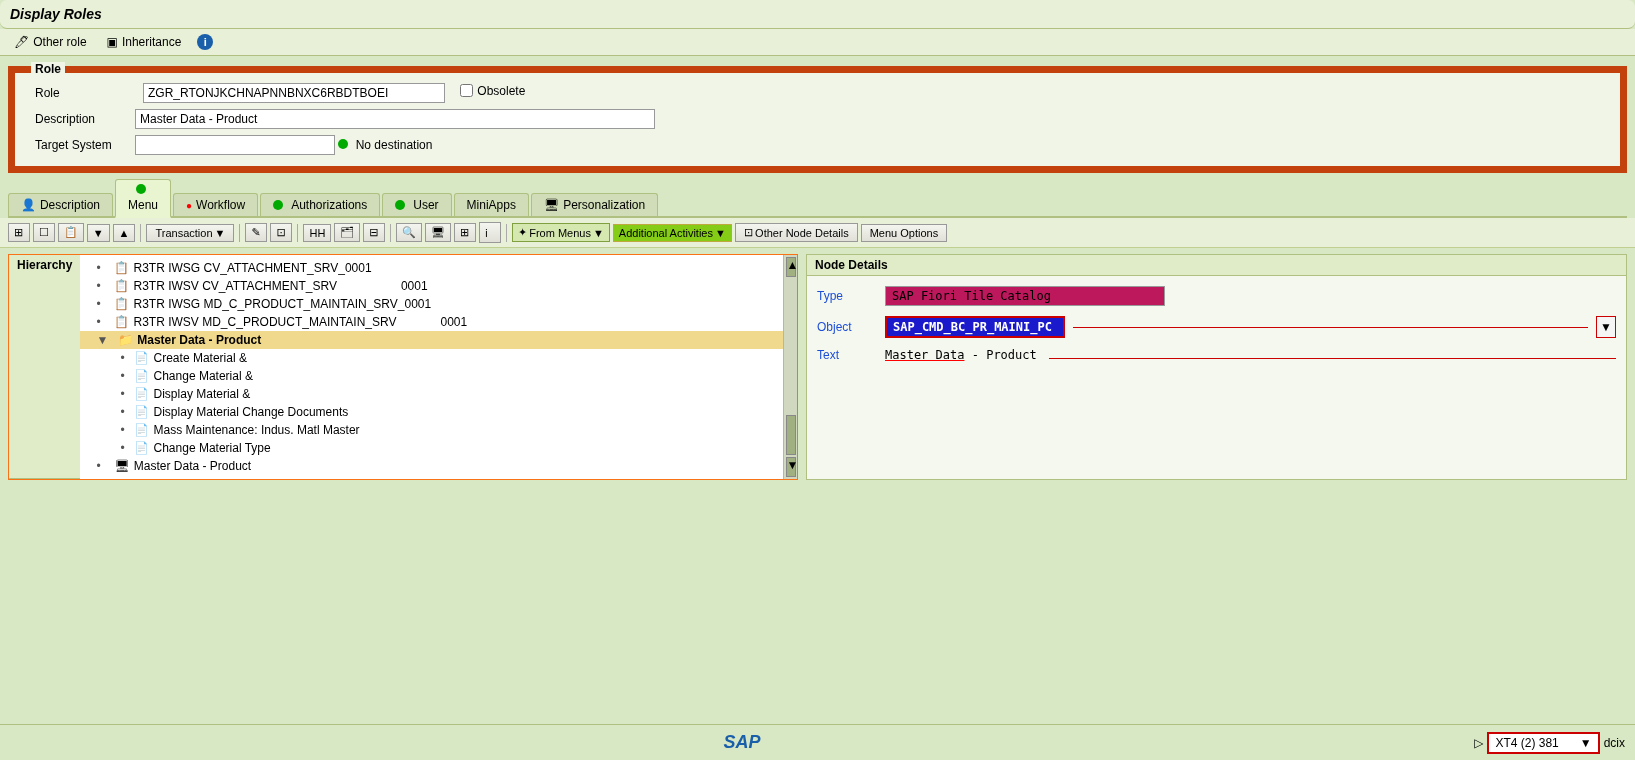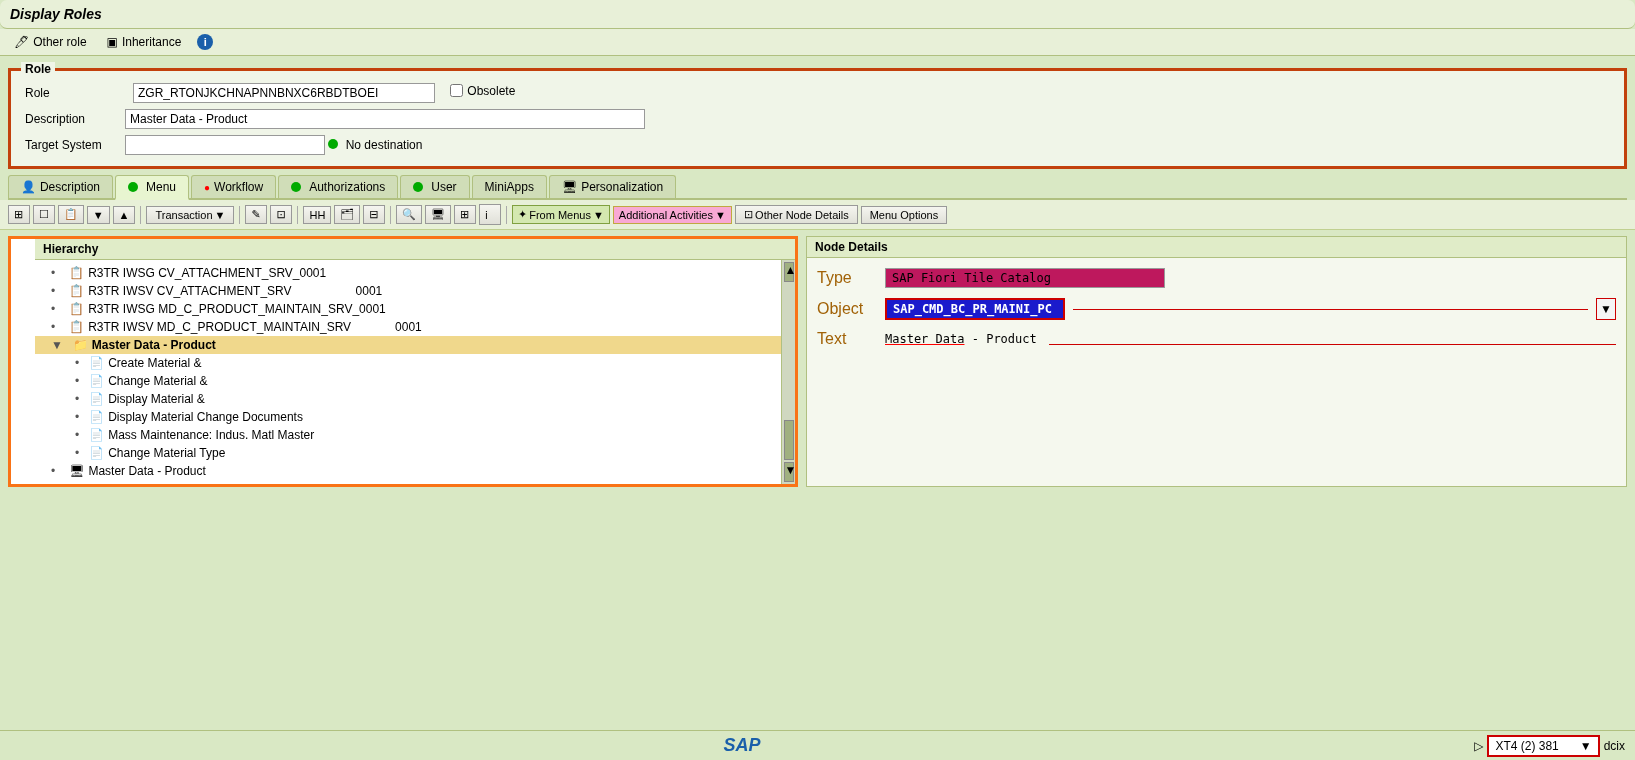--- a/index.html
+++ b/index.html
@@ -77,20 +77,21 @@
       font-size: 12px;
       display: flex;
       align-items: center;
       gap: 4px;
       border-radius: 3px 3px 0 0;
     }
     .tab.active {
       background: #e8f5d0;
       border-bottom: 2px solid #e8f5d0;
       margin-bottom: -2px;
+      flex-direction: column;
     }
     
     .action-toolbar {
       background: #e8f0d8;
       padding: 4px 8px;
       display: flex;
       align-items: center;
       gap: 3px;
       border-bottom: 1px solid #c0d090;
       flex-wrap: wrap;
@@ -106,37 +107,36 @@
       display: flex;
       align-items: center;
       gap: 2px;
     }
     .act-btn-wide { padding: 2px 8px; }
     .act-btn-menu {
       background: #d4e8b0;
       border: 1px solid #80a040;
     }
     .act-btn-addact {
-      background: #f9a8d4;
+      background: #84cc16;
       border: 1px solid #c0a840;
     }
     
     .main-content {
       display: flex;
       margin: 6px 8px;
       gap: 8px;
     }
     
     .hierarchy-panel {
       flex: 0 0 790px;
-      border: 3px solid #f97316;
+      border: 1px solid #f97316;
       background: #fff;
       display: flex;
-      flex-direction: column;
-      padding-left: 24px;
+      flex-direction: row;
     }
     .hierarchy-header {
       background: #e0ecc8;
       padding: 3px 8px;
       font-weight: bold;
       font-size: 12px;
       border-bottom: 1px solid #b0c080;
     }
     .hierarchy-content {
       flex: 1;
@@ -172,22 +172,22 @@
     }
     .node-details-content { padding: 10px; }
     .node-field-row {
       display: flex;
       align-items: center;
       margin-bottom: 10px;
       gap: 8px;
     }
     .node-field-label {
       width: 60px;
-      font-size: 16px;
-      color: #a16207;
+      font-size: 12px;
+      color: #1d4ed8;
     }
     .node-field-value {
       border: 1px solid #999;
       background: #be185d;
       padding: 2px 6px;
       font-size: 12px;
       font-family: monospace;
     }
     .node-field-value.highlighted {
       border: 2px solid #cc0000;
@@ -198,21 +198,21 @@
     .node-field-value-text {
       font-size: 12px;
       font-family: monospace;
     }
     
     .status-bar {
       position: fixed;
       bottom: 0;
       left: 0;
       right: 0;
-      height: 30px;
+      height: 36px;
       background: #d9e8c4;
       border-top: 1px solid #b0c080;
       display: flex;
       align-items: center;
       justify-content: space-between;
       padding: 0 10px;
     }
     .sap-logo {
       color: #1a5faa;
       font-weight: bold;
@@ -247,24 +247,24 @@
     }
     
     ::-webkit-scrollbar { width: 14px; }
     ::-webkit-scrollbar-track { background: #d0d8c0; }
     ::-webkit-scrollbar-thumb { background: #a0b080; border: 1px solid #888; }
 
     
     .sep { width: 1px; height: 18px; background: #aaa; margin: 0 2px; }
 
     fieldset.role-fieldset {
-      border: 3px solid #c2410c;
+      border: 7px solid #c2410c;
       background: #f0f5e8;
       margin: 6px 8px;
-      padding: 4px 10px 8px;
+      padding: 4px 16px 8px;
     }
     fieldset.role-fieldset > legend {
       font-weight: bold;
       font-size: 12px;
       background: #f0f5e8;
       padding: 0 4px;
     }
   </style>
 </head>
 <body>

